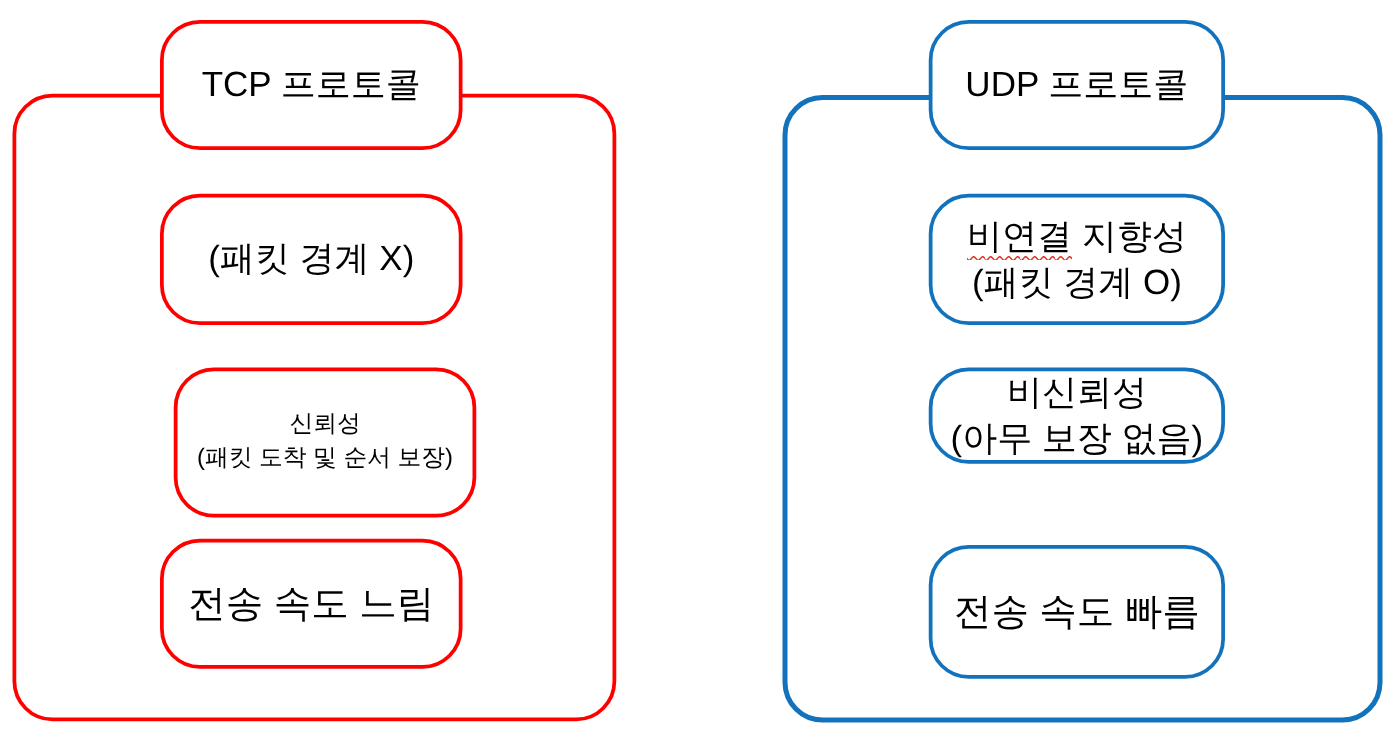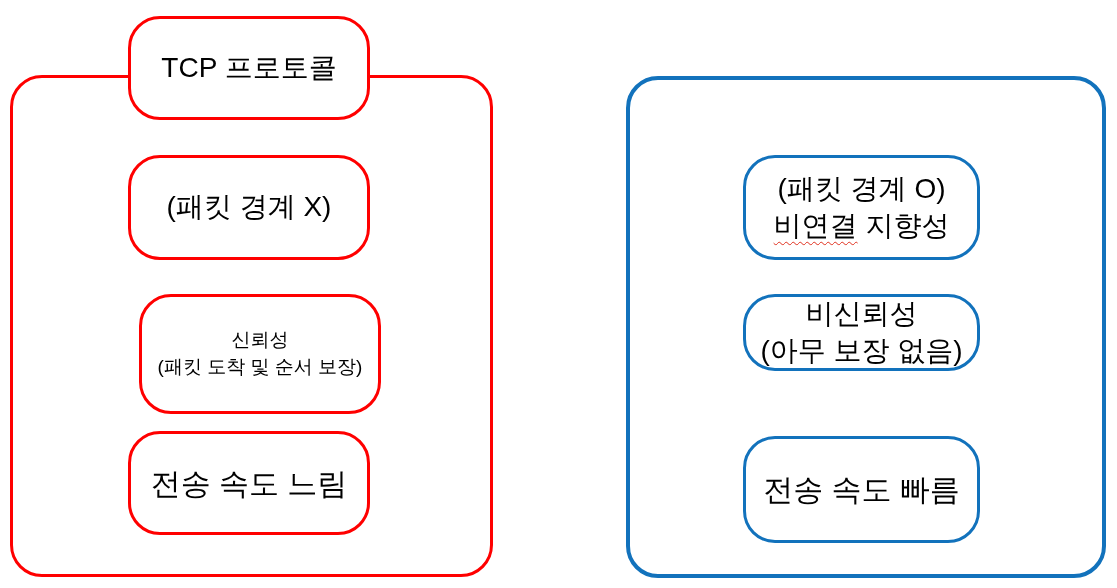--- a/index.html
+++ b/index.html
@@ -67,24 +67,27 @@
 
   <div class="box tcp b2">
     <div>신뢰성</div>
     <div>(패킷 도착 및 순서 보장)</div>
   </div>
 
   <div class="box tcp b3">
     <div>전송 속도 느림</div>
   </div>
 
+  <div class="box udp b-title">
+    <div>UDP 프로토콜</div>
+  </div>
 
   <div class="box udp b1">
+    <div><span class="squiggle">비연결</span><span> 지향성</span></div>
     <div>(패킷 경계 O)</div>
-    <div><span class="squiggle">비연결</span><span> 지향성</span></div>
   </div>
 
   <div class="box udp b2">
     <div>비신뢰성</div>
     <div>(아무 보장 없음)</div>
   </div>
 
   <div class="box udp b3">
     <div>전송 속도 빠름</div>
   </div>

